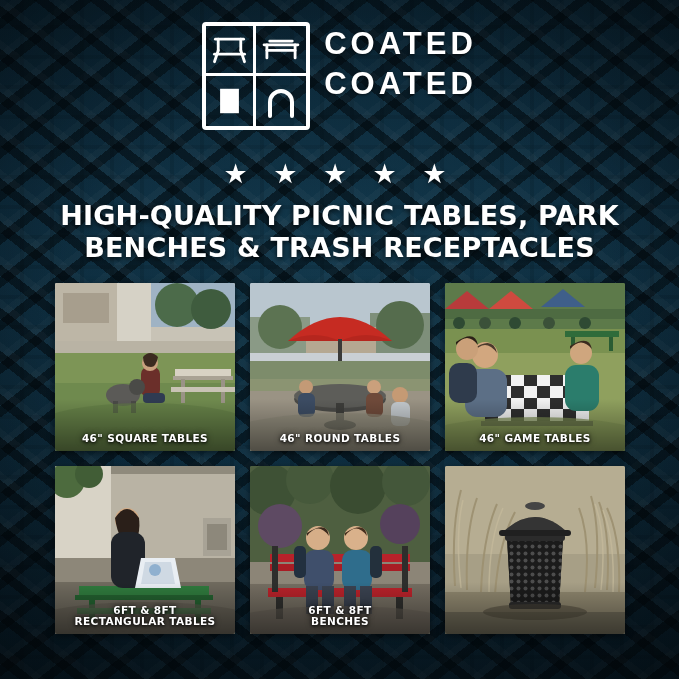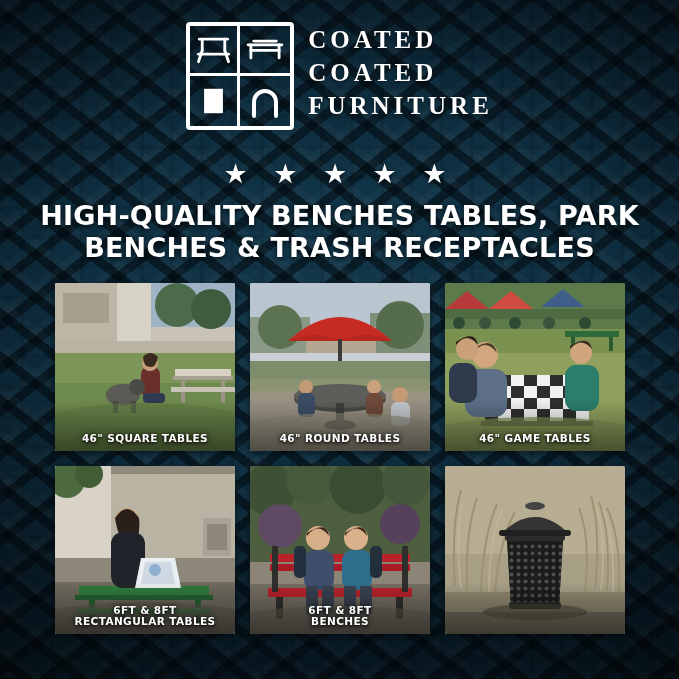--- a/index.html
+++ b/index.html
@@ -54,23 +54,23 @@
   }
   .logo-cell{position:relative;box-sizing:border-box;}
   .logo-cell.br{border-right:3px solid #fff;}
   .logo-cell.bb{border-bottom:3px solid #fff;}
   .logo-cell svg{position:absolute;inset:0;width:100%;height:100%;}
   .logo-words{
     display:flex;flex-direction:column;gap:4px;padding-top:4px;
   }
   .logo-words div{
     color:#fff;
-    font-family:Liberation Serif, serif;
+    font-family:Liberation Sans, sans-serif;
     font-weight:bold;
-    font-size:25px;
+    font-size:31px;
     letter-spacing:4px;
     line-height:1.15;
     text-shadow:0 1px 3px rgba(0,0,0,.6);
   }
 
   
   .stars{
     position:absolute;left:0;right:0;top:158px;
     text-align:center;color:#fff;
     font-size:27px;letter-spacing:9px;
@@ -162,28 +162,27 @@
       </div>
       <div class="logo-cell">
         <svg viewBox="0 0 50 50" aria-hidden="true">
           <path d="M14 40 L14 26 A11 11 0 0 1 36 26 L36 40" stroke="#fff" stroke-width="4" fill="none" stroke-linecap="round"></path>
         </svg>
       </div>
     </div>
     <div class="logo-words">
       <div>COATED</div>
       <div>COATED</div>
-      <div>FURNITURE</div>
     </div>
   </div>
 
   <div class="stars">★ ★ ★ ★ ★</div>
 
   <div class="headline">
-    <div>HIGH-QUALITY BENCHES TABLES, PARK</div>
+    <div>HIGH-QUALITY PICNIC TABLES, PARK</div>
     <div>BENCHES &amp; TRASH RECEPTACLES</div>
   </div>
 
   <div class="grid">
 
     <div class="tile">
       <div class="scene">
         <svg viewBox="0 0 180 168" preserveAspectRatio="xMidYMid slice">
           <rect width="180" height="168" fill="#cfd4cf"></rect>
           <rect x="0" y="0" width="180" height="64" fill="#c8c3b6"></rect>

